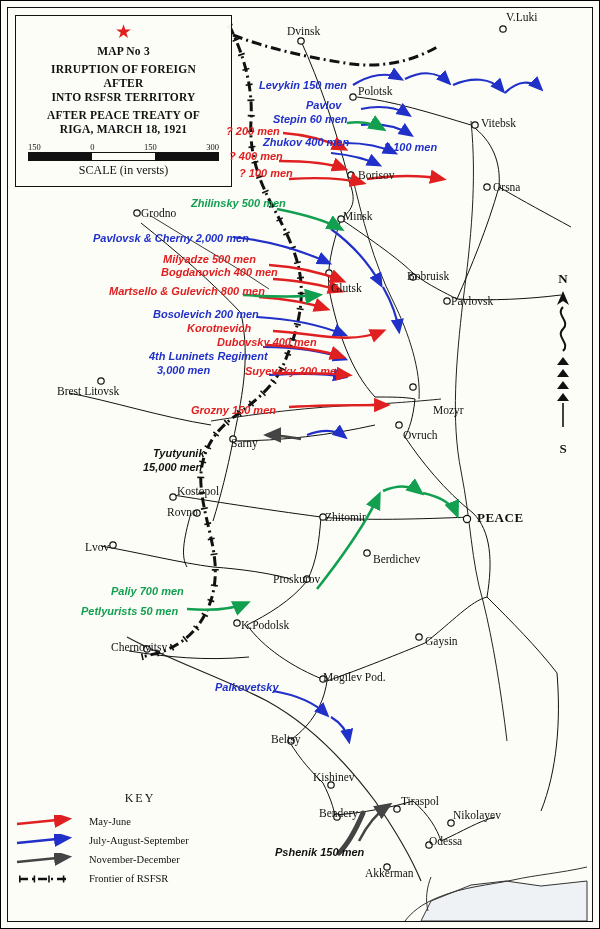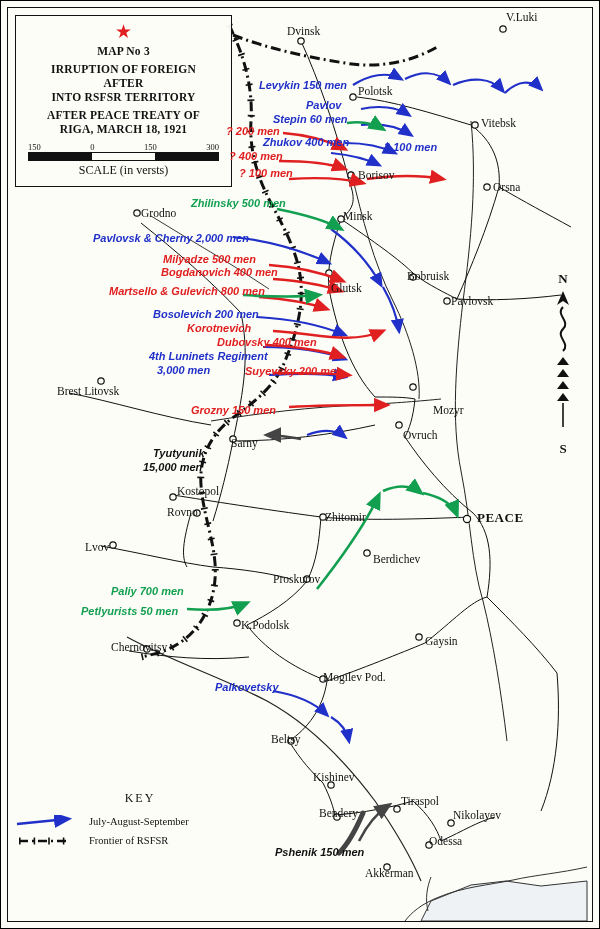--- a/index.html
+++ b/index.html
@@ -258,36 +258,62 @@
       <path d="M20,20 C12,28 28,34 20,42 C12,50 28,56 20,64" stroke="#111" stroke-width="2" fill="none"></path>
       <path d="M20,70 L26,78 L14,78 Z M20,82 L26,90 L14,90 Z M20,94 L26,102 L14,102 Z M20,106 L26,114 L14,114 Z" fill="#111"></path>
       <line x1="20" y1="116" x2="20" y2="140" stroke="#111" stroke-width="1.6"></line>
     </svg>
     <div class="c-l">S</div>
   </div>
 
   <div class="key-box">
     <div class="key-title">KEY</div>
 
+    <div class="key-row">
+      <div class="key-swatch">
+        <svg width="64" height="14" viewBox="0 0 64 14">
+            <defs>
+              <marker id="k-red" markerWidth="7" markerHeight="7" refX="5" refY="3" orient="auto">
+                <path d="M0,0 L7,3 L0,6 z" fill="#e02020"></path>
+              </marker>
+            </defs>
+            <line x1="2" y1="9" x2="52" y2="4" stroke="#e02020" stroke-width="2.6" marker-end="url(#k-red)"></line>
+          </svg>
+      </div>
+      <div class="key-label">May-June</div>
+    </div>
 
     <div class="key-row">
       <div class="key-swatch">
         <svg width="64" height="14" viewBox="0 0 64 14">
             <defs>
               <marker id="k-blue" markerWidth="7" markerHeight="7" refX="5" refY="3" orient="auto">
                 <path d="M0,0 L7,3 L0,6 z" fill="#2030c8"></path>
               </marker>
             </defs>
             <line x1="2" y1="9" x2="52" y2="4" stroke="#2030c8" stroke-width="2.6" marker-end="url(#k-blue)"></line>
           </svg>
       </div>
       <div class="key-label">July-August-September</div>
     </div>
 
 
+    <div class="key-row">
+      <div class="key-swatch">
+        <svg width="64" height="14" viewBox="0 0 64 14">
+            <defs>
+              <marker id="k-black" markerWidth="7" markerHeight="7" refX="5" refY="3" orient="auto">
+                <path d="M0,0 L7,3 L0,6 z" fill="#444"></path>
+              </marker>
+            </defs>
+            <line x1="2" y1="9" x2="52" y2="4" stroke="#444" stroke-width="2.6" marker-end="url(#k-black)"></line>
+          </svg>
+      </div>
+      <div class="key-label">November-December</div>
+    </div>
 
     <div class="key-row">
       <div class="key-swatch">
         <svg width="64" height="14" viewBox="0 0 64 14">
           <line x1="4" y1="7" x2="52" y2="7" stroke="#111" stroke-width="2.4" stroke-dasharray="9 4 2 4"></line>
           <line x1="4" y1="7" x2="52" y2="7" stroke="#111" stroke-width="7" stroke-dasharray="1.6 13"></line>
         </svg>
       </div>
       <div class="key-label">Frontier of RSFSR</div>
     </div>

